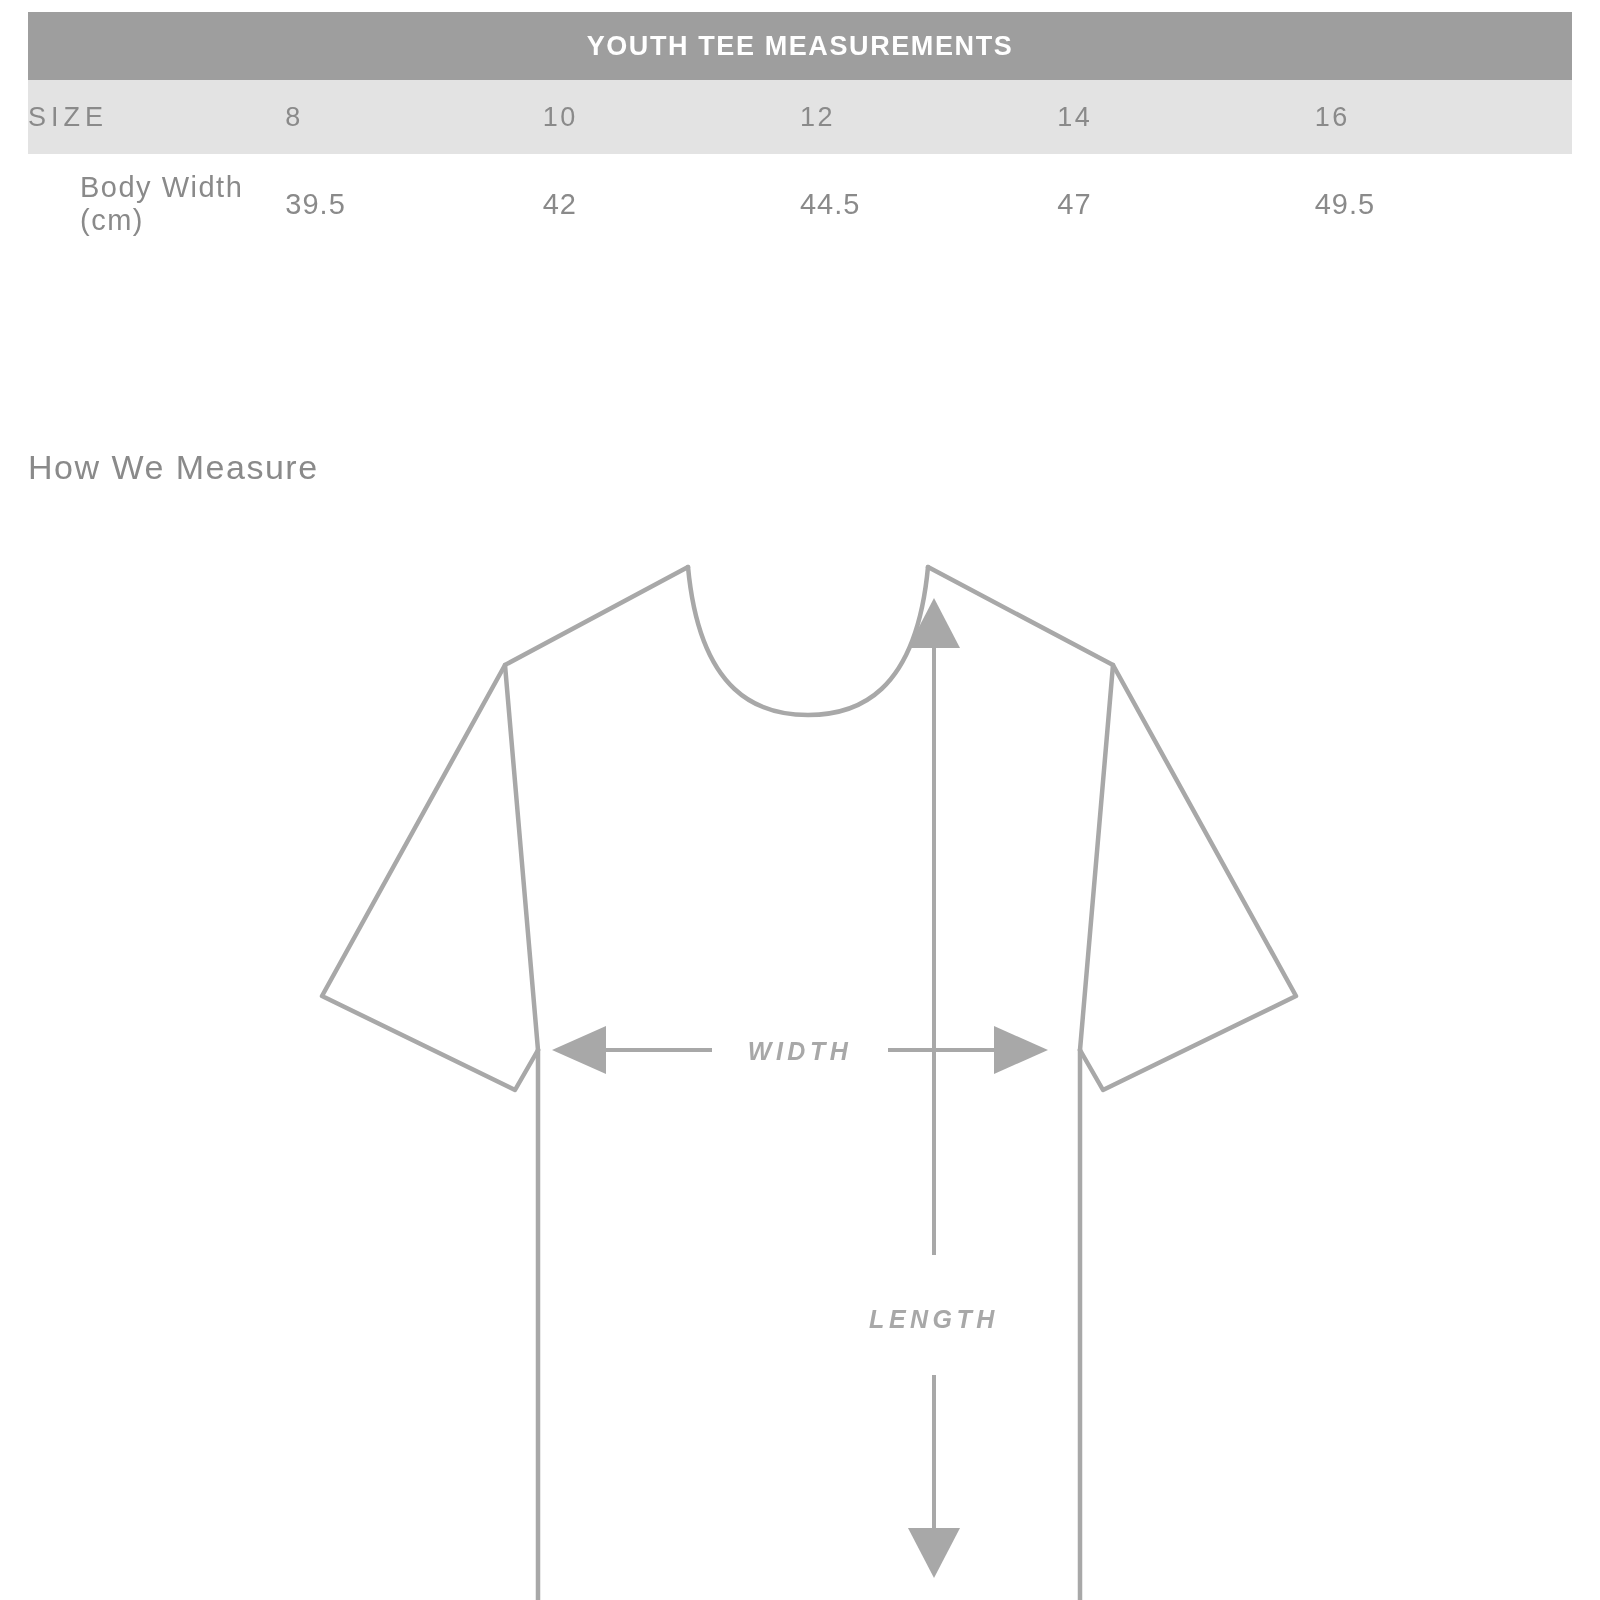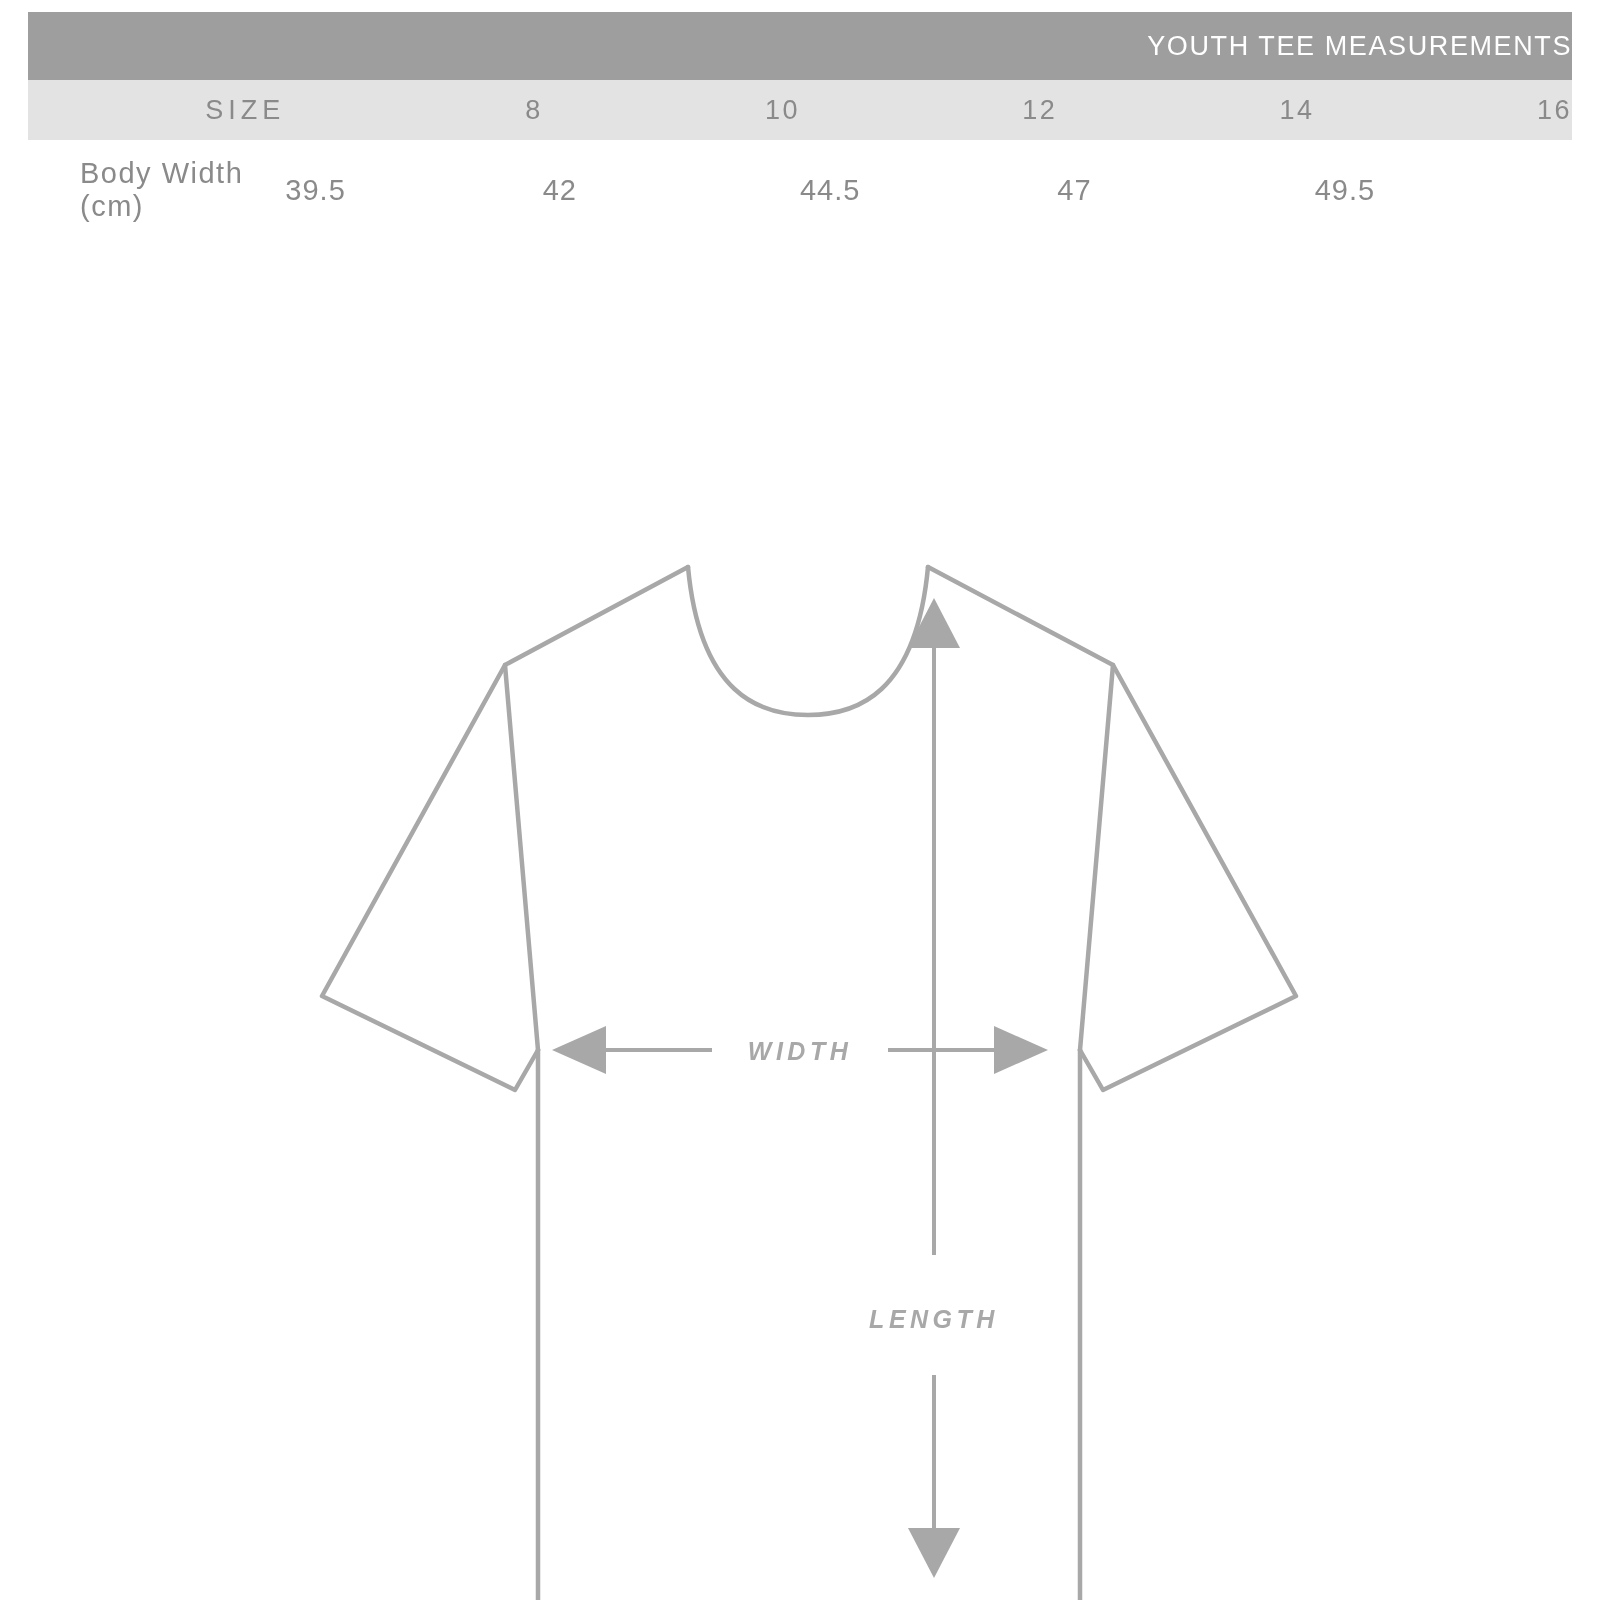--- a/index.html
+++ b/index.html
@@ -30,33 +30,33 @@
     table-layout: fixed;
   }
   .size-table th, .size-table td {
     padding: 0;
     margin: 0;
   }
   .title-row th {
     background: #9e9e9e;
     color: #ffffff;
     font-size: 27px;
-    font-weight: normal;
+    font-weight: bold;
     letter-spacing: 1.6px;
-    text-align: right;
+    text-align: center;
     height: 68px;
     vertical-align: middle;
   }
   .header-row td {
     background: #e3e3e3;
     color: #8a8a8a;
     font-size: 27px;
     letter-spacing: 2.5px;
-    text-align: right;
-    height: 60px;
+    text-align: left;
+    height: 74px;
     vertical-align: middle;
     font-weight: 400;
   }
   .header-row td.label-col {
     letter-spacing: 5px;
   }
   .data-row td {
     background: #ffffff;
     color: #8a8a8a;
     font-size: 29px;
@@ -126,20 +126,21 @@
         <td class="label-col">Body Width (cm)</td>
         <td>39.5</td>
         <td>42</td>
         <td>44.5</td>
         <td>47</td>
         <td>49.5</td>
       </tr>
     </tbody>
   </table>
 
+  <div class="how-we-measure">How We Measure</div>
 
   <div class="diagram-wrap">
     <svg width="1600" height="1070" viewBox="0 0 1600 1070" xmlns="http://www.w3.org/2000/svg">
 
       <g fill="none" stroke="#a8a8a8" stroke-width="4.5" stroke-linejoin="round" stroke-linecap="round">
 
         <path d="M 688 37
                  L 505 135
                  L 322 466
                  L 515 560

